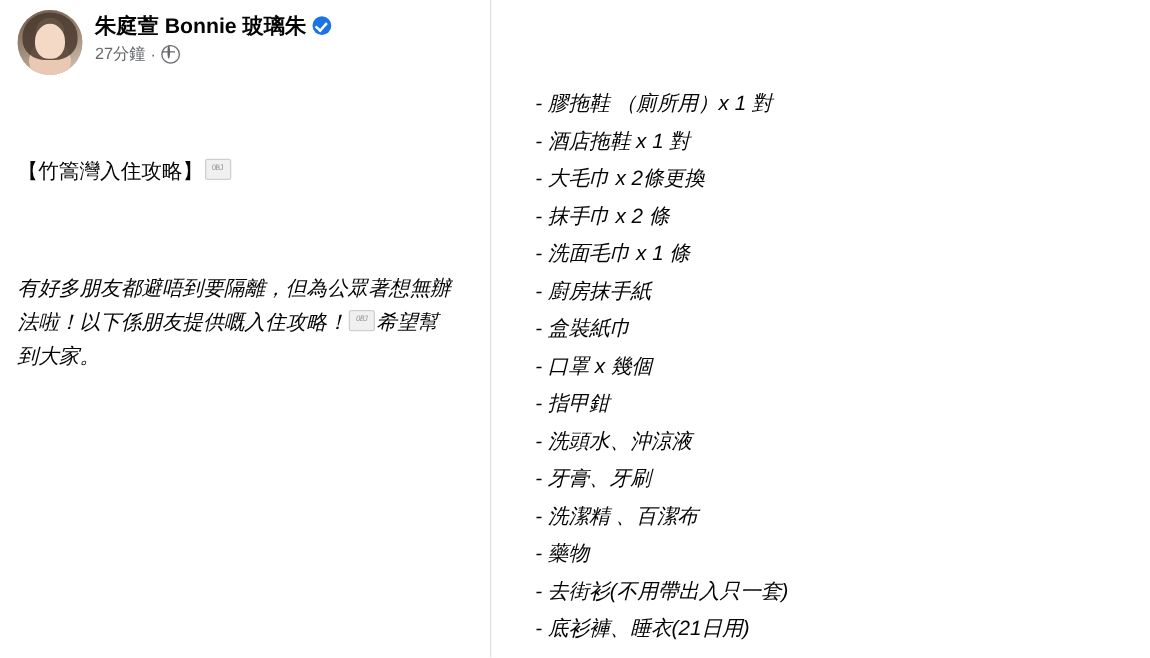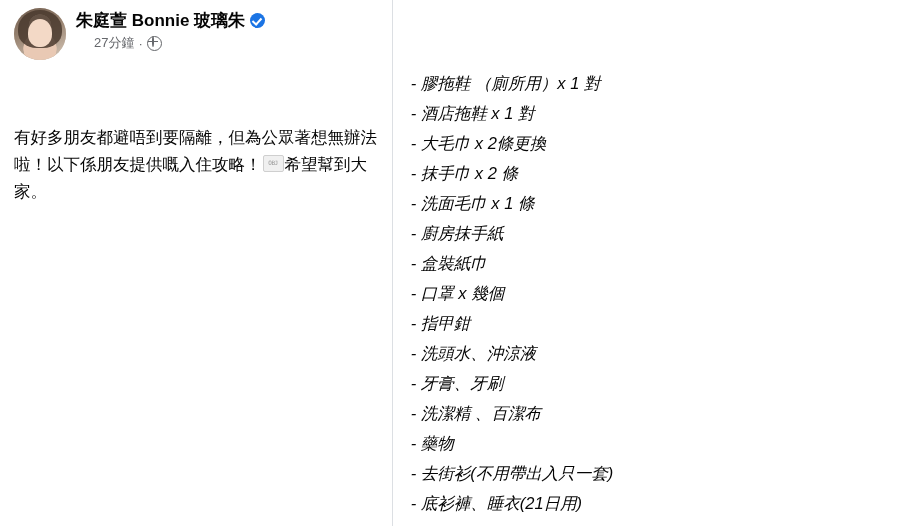--- a/index.html
+++ b/index.html
@@ -13,20 +13,21 @@
     font-family: "Liberation Sans", sans-serif;
     color: #1c1e21;
     overflow: hidden;
   }
   .page {
     position: relative;
     width: 812px;
     height: 526px;
     display: flex;
     background: #ffffff;
+    gap: 17px;
   }
   .col-left {
     width: 444px;
     padding: 8px 10px 0 14px;
     box-sizing: border-box;
   }
   .divider {
     width: 1px;
     background: #dcdfe3;
     margin: 0;
@@ -111,21 +112,20 @@
     border: solid #ffffff;
     border-width: 0 2px 2px 0;
     transform: rotate(42deg);
   }
   .meta-line {
     display: flex;
     align-items: center;
     font-size: 13px;
     color: #65676b;
     margin-top: 3px;
-    margin-left: 18px;
   }
   .meta-dot {
     margin: 0 4px;
     color: #65676b;
   }
   .globe-icon {
     width: 13px;
     height: 13px;
     border-radius: 50%;
     border: 1.3px solid #65676b;
@@ -154,21 +154,21 @@
     font-size: 16.5px;
     line-height: 27px;
     color: #050505;
     white-space: pre-wrap;
     word-break: break-word;
   }
   .col-right .body-text {
     line-height: 30px;
   }
   .para { margin: 0 0 0 0; }
-  .para + .para { margin-top: 13px; }
+  .para + .para { margin-top: 13px; font-style: italic; }
 
   
   .emo {
     display: inline-block;
     width: 19px;
     height: 15px;
     vertical-align: -2px;
     background: #f0f0f0;
     border: 1px solid #cfcfcf;
     border-radius: 2px;
@@ -208,20 +208,21 @@
         </div>
         <div class="meta-line">
           <span>27分鐘</span>
           <span class="meta-dot">·</span>
           <span class="globe-icon"></span>
         </div>
       </div>
     </div>
 
     <div class="body-text">
+      <div class="para">【竹篙灣入住攻略】<span class="emo"></span></div>
       <div class="para">有好多朋友都避唔到要隔離，但為公眾著想無辦法啦！以下係朋友提供嘅入住攻略！<span class="emo"></span>希望幫到大家。</div>
       
     </div>
   </div>
 
   <div class="divider"></div>
 
   <div class="col-right">
     <div class="body-text">
       <div class="para">- 膠拖鞋 （廁所用）x 1 對

